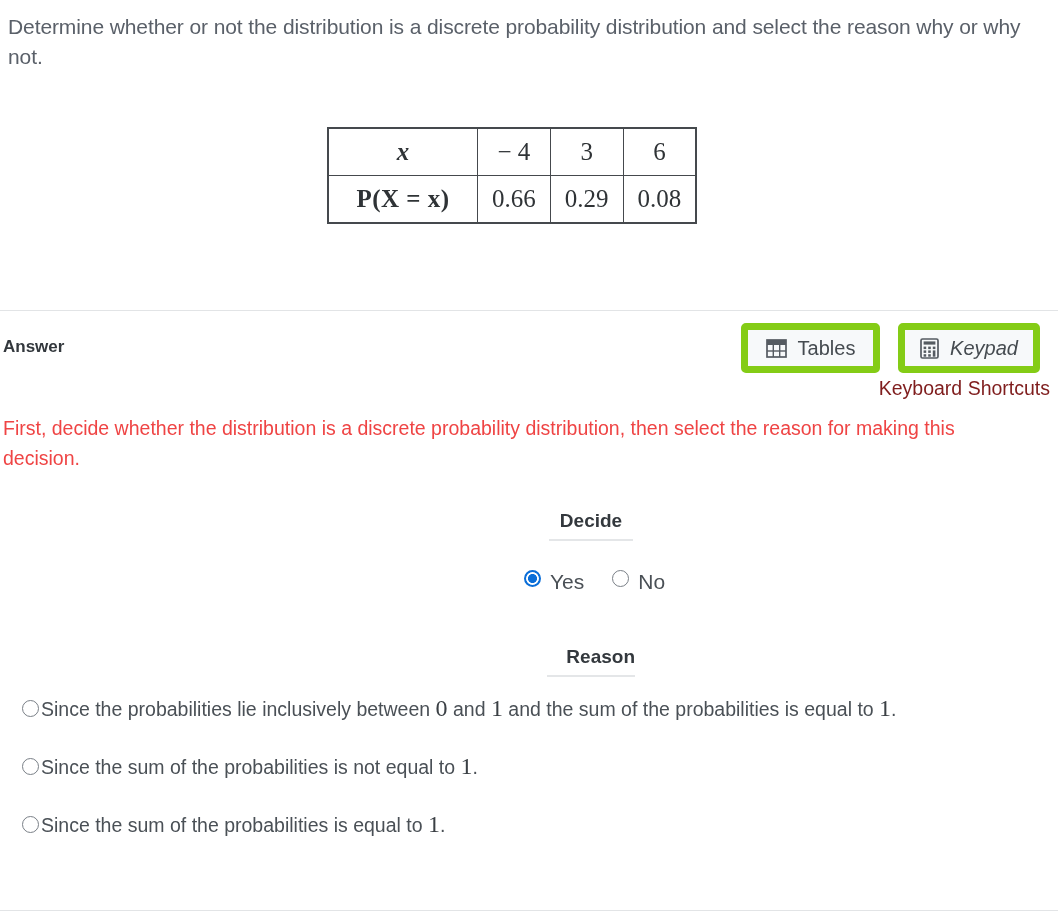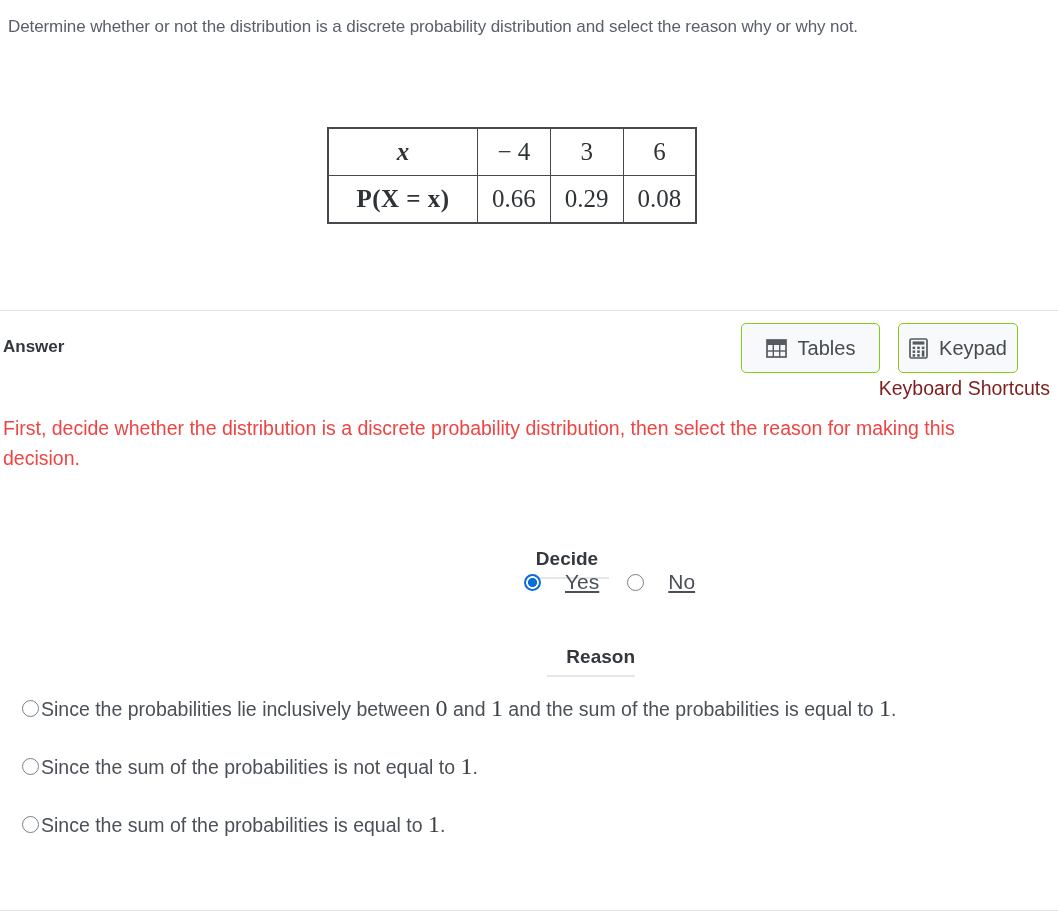--- a/index.html
+++ b/index.html
@@ -15,21 +15,21 @@
     color: #4a5056;
     overflow: hidden;
   }
 
   
   .question {
     position: absolute;
     left: 8px;
     top: 12px;
     width: 1036px;
-    font-size: 17px;
+    font-size: 21px;
     line-height: 30px;
     color: #5a6069;
     letter-spacing: -0.1px;
   }
 
   
   .table-wrap {
     position: absolute;
     left: 327px;
     top: 127px;
@@ -83,34 +83,34 @@
     top: 337px;
     font-size: 17px;
     font-weight: bold;
     color: #33383d;
   }
   .tool-btn {
     position: absolute;
     top: 323px;
     height: 50px;
     background: #f7f9fa;
-    border: 1px solid #84cc16;
+    border: 7px solid #84cc16;
     border-radius: 5px;
     display: flex;
     align-items: center;
     justify-content: center;
     gap: 11px;
     font-size: 20px;
     color: #454b50;
     box-sizing: border-box;
     cursor: pointer;
     padding: 0 2px;
   }
   .tool-btn.tables { left: 741px; width: 139px; }
-  .tool-btn.keypad { left: 898px; width: 120px; }
+  .tool-btn.keypad { left: 898px; width: 142px; font-style: italic; }
   .tool-btn .glyph { display: flex; align-items: center; }
 
   .kbd-link {
     position: absolute;
     right: 8px;
     top: 377px;
     font-size: 19.5px;
     color: #7f1d1d;
     text-decoration: none;
     cursor: pointer;
@@ -130,21 +130,21 @@
   
   .sec-head {
     position: absolute;
     text-align: center;
     font-size: 19px;
     font-weight: bold;
     color: #33383d;
     padding-bottom: 7px;
     border-bottom: 2px solid #e4e6e8;
   }
-  .sec-head.decide { left: 525px; top: 510px; width: 84px; margin-top: 38px; }
+  .sec-head.decide { left: 549px; top: 510px; width: 84px; }
   .sec-head.reason { left: 547px; top: 646px; width: 88px; text-align: right; }
 
   
   .radio {
     display: inline-block;
     width: 17px;
     height: 17px;
     border-radius: 50%;
     border: 1.6px solid #7a8087;
     box-sizing: border-box;
@@ -162,24 +162,23 @@
     left: 524px;
     top: 570px;
     display: flex;
     align-items: center;
     font-size: 21px;
     color: #4a5056;
     gap: 9px;
   }
   .decide-opt {
     display: flex;
-    align-items: center;
-    gap: 24px;
+    align-items: flex-start;
+    gap: 9px;
     cursor: pointer;
-    text-decoration: underline;
   }
   .decide-opt + .decide-opt { margin-left: 19px; }
 
   
   .reasons {
     position: absolute;
     left: 22px;
     top: 694px;
     width: 1030px;
   }

